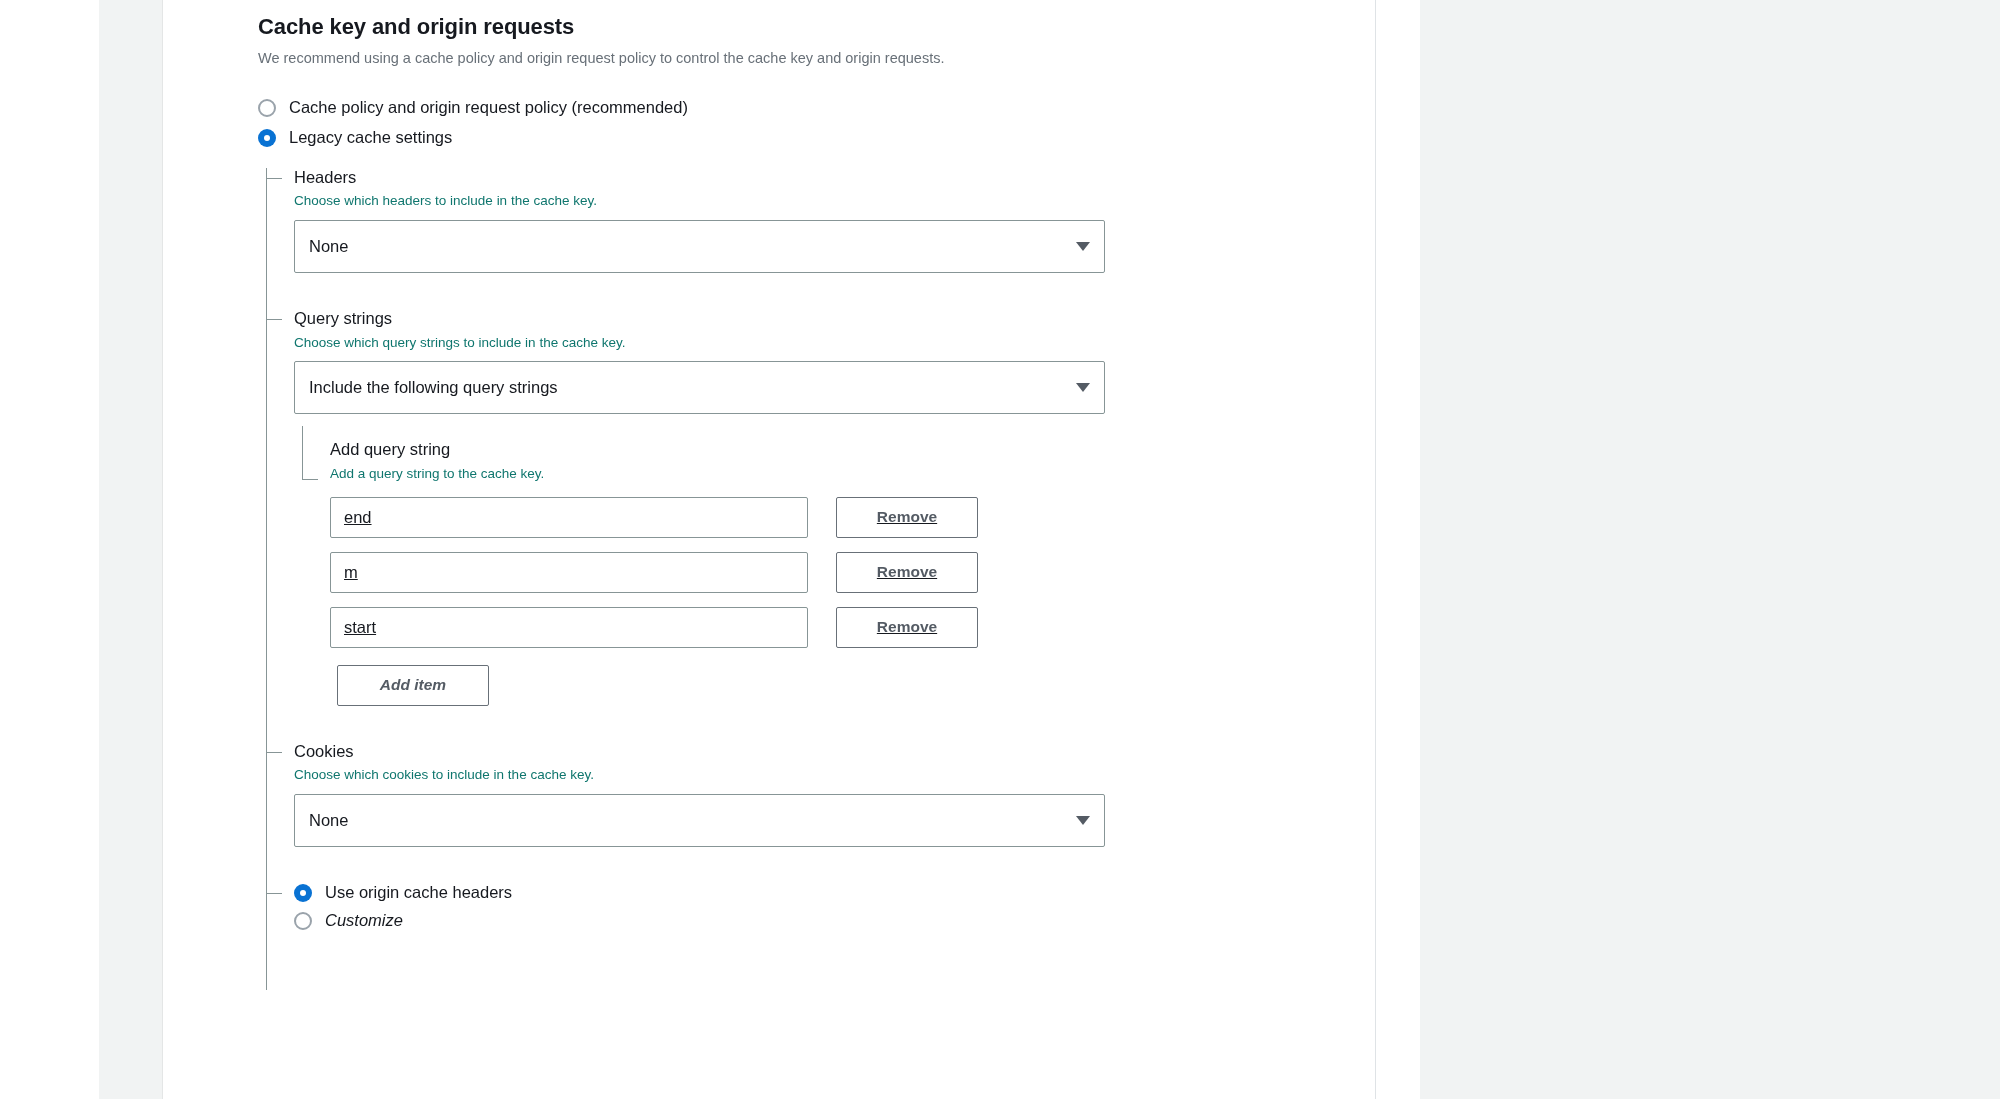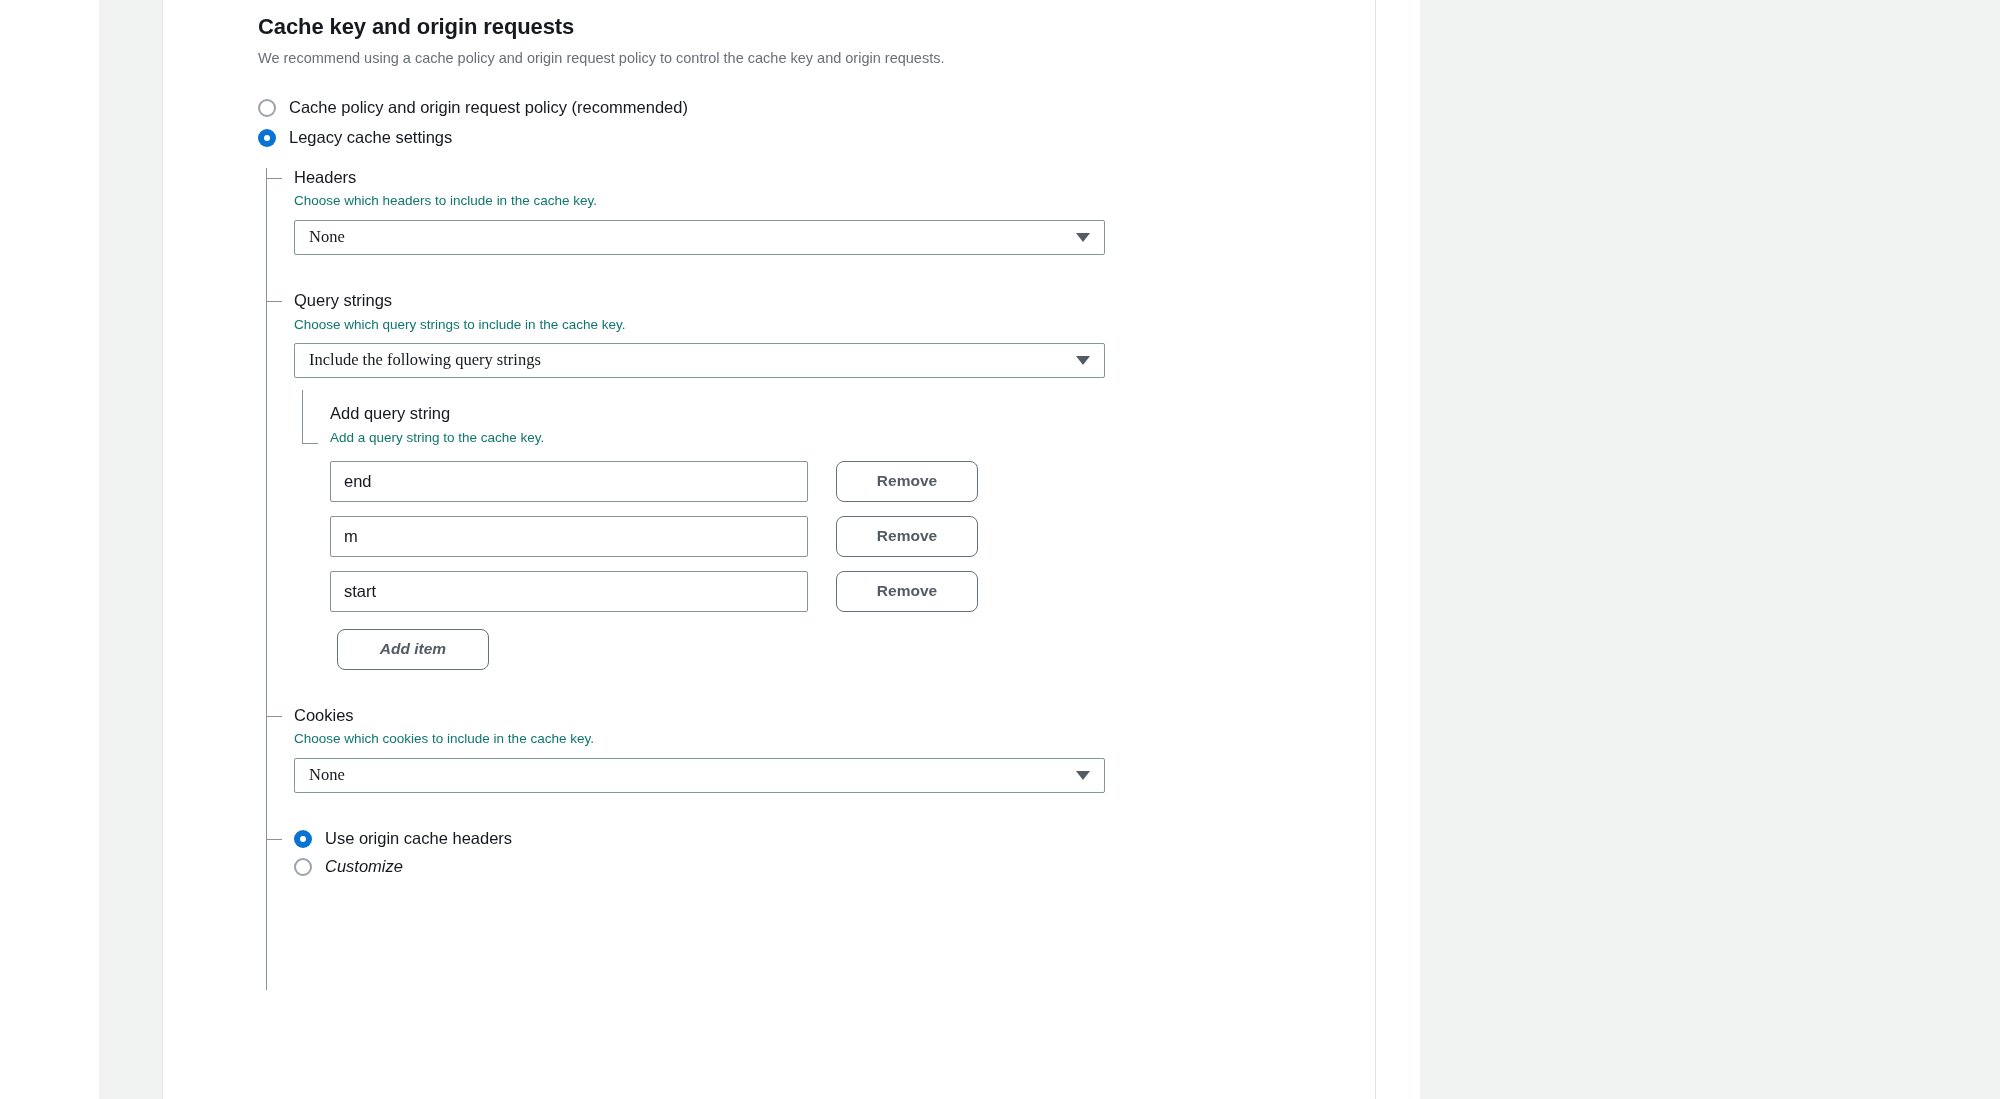--- a/index.html
+++ b/index.html
@@ -164,31 +164,30 @@
   .field-desc {
     font-size: 13.5px;
     color: #0f766e;
     margin: 0 0 10px 0;
     line-height: 1.3;
   }
 
   
   .select {
     width: 811px;
-    height: 35px;
+    height: 53px;
     border: 1px solid #879596;
     border-radius: 2px;
     background: #ffffff;
     box-sizing: border-box;
     display: flex;
     align-items: center;
     justify-content: space-between;
     padding: 0 14px 0 14px;
     cursor: pointer;
-    font-family: Liberation Serif, serif;
   }
   .select-value {
     font-size: 16.5px;
     color: #16191f;
     line-height: 1;
   }
   .caret {
     width: 0;
     height: 0;
     border-left: 7px solid transparent;
@@ -217,20 +216,21 @@
     width: 16px;
     height: 1px;
     background: #879596;
   }
 
   
   .item-row {
     display: flex;
     align-items: center;
     margin-bottom: 14px;
+    text-decoration: underline;
   }
   .text-input {
     width: 478px;
     height: 41px;
     border: 1px solid #879596;
     border-radius: 2px;
     background: #ffffff;
     box-sizing: border-box;
     padding: 0 13px;
     font-family: "Liberation Sans", sans-serif;
@@ -238,21 +238,21 @@
     color: #16191f;
     outline: none;
   }
   .btn {
     font-family: "Liberation Sans", sans-serif;
     font-size: 15.5px;
     font-weight: bold;
     color: #545b64;
     background: #ffffff;
     border: 1px solid #687078;
-    border-radius: 8px;
+    border-radius: 2px;
     height: 41px;
     padding: 0 18px;
     cursor: pointer;
     box-sizing: border-box;
     line-height: 1;
   }
   .btn-remove {
     margin-left: 28px;
     min-width: 142px;
   }

